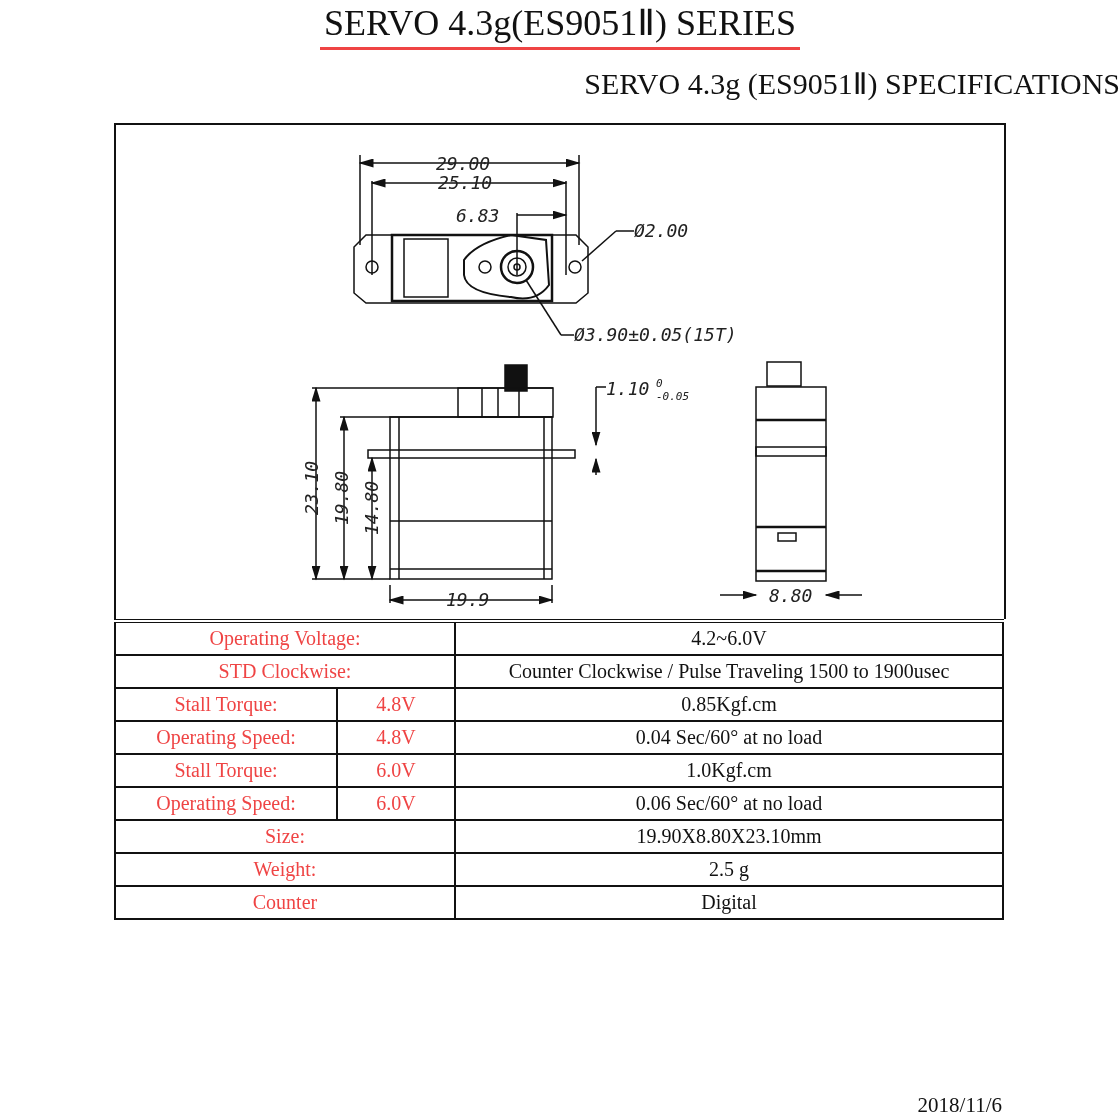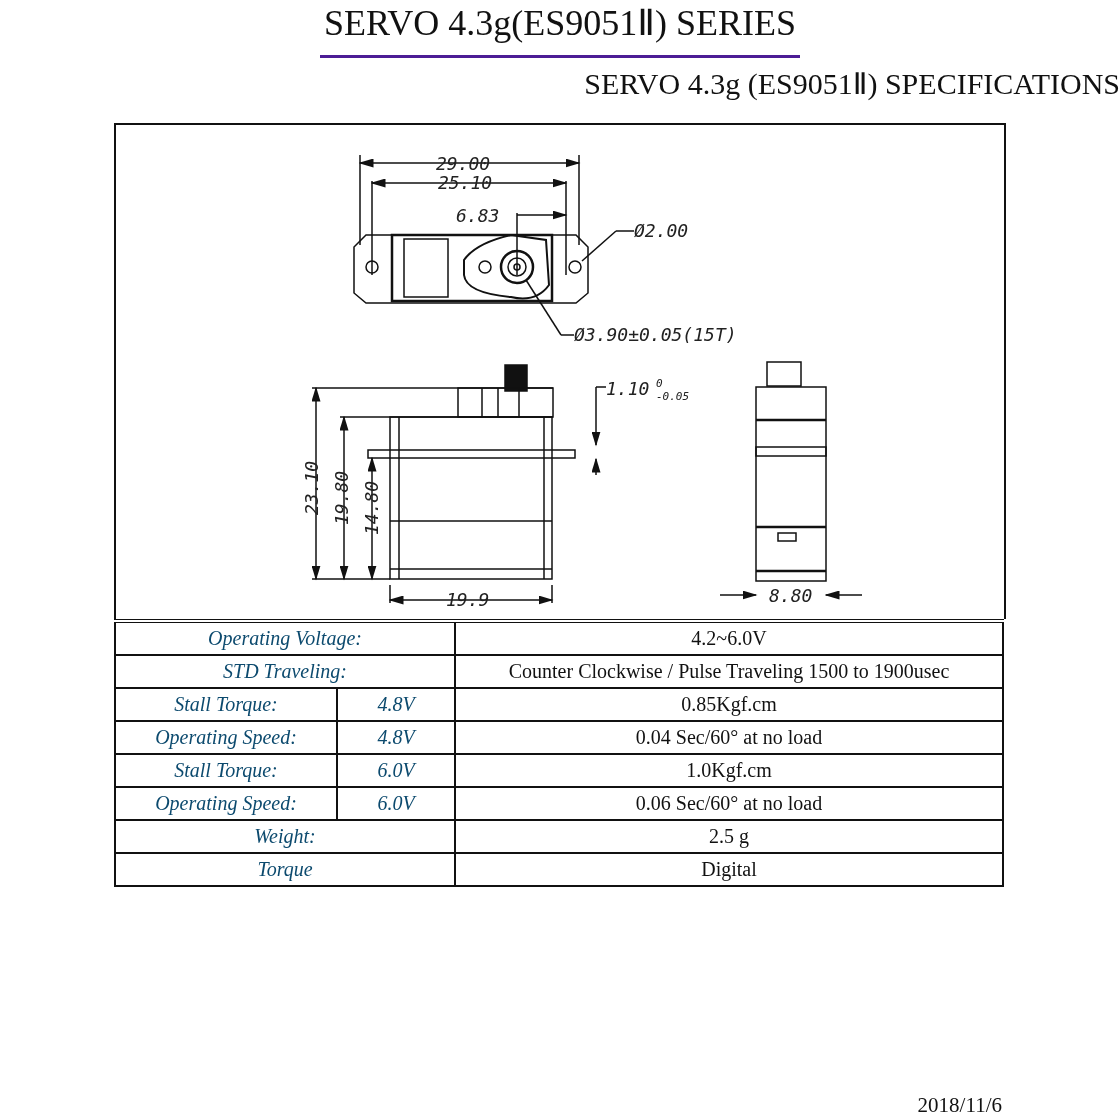--- a/index.html
+++ b/index.html
@@ -1,26 +1,26 @@
 <!DOCTYPE html>
 <html><head>
 <meta charset="utf-8">
 <style>
   html,body{margin:0;padding:0;background:#fff;}
   body{width:1120px;height:1120px;position:relative;overflow:hidden;font-family:"Liberation Serif",serif;color:#111;}
   .title{position:absolute;left:0;width:1120px;text-align:center;top:2px;font-size:36px;}
-  .title span{display:inline-block;border-bottom:3px solid #4c1d95;padding:0 4px 12px 4px;line-height:40px;}
+  .title span{display:inline-block;border-bottom:3px solid #ef4444;padding:0 4px 4px 4px;line-height:40px;}
   .subtitle{position:absolute;left:0;width:1120px;text-align:right;top:66px;font-size:30px;}
   .drawing-box{position:absolute;left:114px;top:123px;width:888px;height:494px;border:2px solid #111;border-bottom:none;font-style:italic;}
   .drawing-box svg{position:absolute;left:0;top:0;}
   .dim{font-family:"DejaVu Sans Mono",monospace;font-size:18px;fill:#222;}
   table.spec{position:absolute;left:114px;top:619px;width:890px;border-collapse:collapse;font-size:20px;}
   table.spec{border-top:4px double #111;}
   table.spec td{border:2px solid #111;height:31px;text-align:center;padding:0;}
-  td.lbl{color:#0c4a6e;font-style:italic;}
+  td.lbl{color:#ef4444;}
   .date{position:absolute;right:118px;top:1093px;font-size:21px;}
 </style>
 </head>
 <body>
 
 <div class="title"><span>SERVO 4.3g(ES9051Ⅱ) SERIES</span></div>
 <div class="subtitle">SERVO 4.3g (ES9051Ⅱ) SPECIFICATIONS</div>
 
 <div class="drawing-box">
   <svg width="888" height="494" viewBox="0 0 888 494">
@@ -113,21 +113,21 @@
       <col style="width:222px">
       <col style="width:118px">
       <col>
     </colgroup>
   <tbody>
       <tr>
     <td class="lbl" colspan="2">Operating Voltage:</td>
     <td>4.2~6.0V</td>
   </tr>
   <tr>
-    <td class="lbl" colspan="2">STD  Traveling:</td>
+    <td class="lbl" colspan="2">STD  Clockwise:</td>
     <td>Counter Clockwise / Pulse Traveling 1500 to 1900usec</td>
   </tr>
   <tr>
     <td class="lbl">Stall  Torque:</td>
     <td class="lbl">4.8V</td>
     <td>0.85Kgf.cm</td>
   </tr>
   <tr>
     <td class="lbl">Operating Speed:</td>
     <td class="lbl">4.8V</td>
@@ -137,23 +137,27 @@
     <td class="lbl">Stall  Torque:</td>
     <td class="lbl">6.0V</td>
     <td>1.0Kgf.cm</td>
   </tr>
   <tr>
     <td class="lbl">Operating Speed:</td>
     <td class="lbl">6.0V</td>
     <td>0.06 Sec/60° at no load</td>
   </tr>
   <tr>
+    <td class="lbl" colspan="2">Size:</td>
+    <td>19.90X8.80X23.10mm</td>
+  </tr>
+  <tr>
     <td class="lbl" colspan="2">Weight:</td>
     <td>2.5 g</td>
   </tr>
   <tr>
-    <td class="lbl" colspan="2">Torque</td>
+    <td class="lbl" colspan="2">Counter</td>
     <td>Digital</td>
   </tr>
 </tbody>
   </table>
 
 <div class="date">2018/11/6</div>
 
 </body></html>

